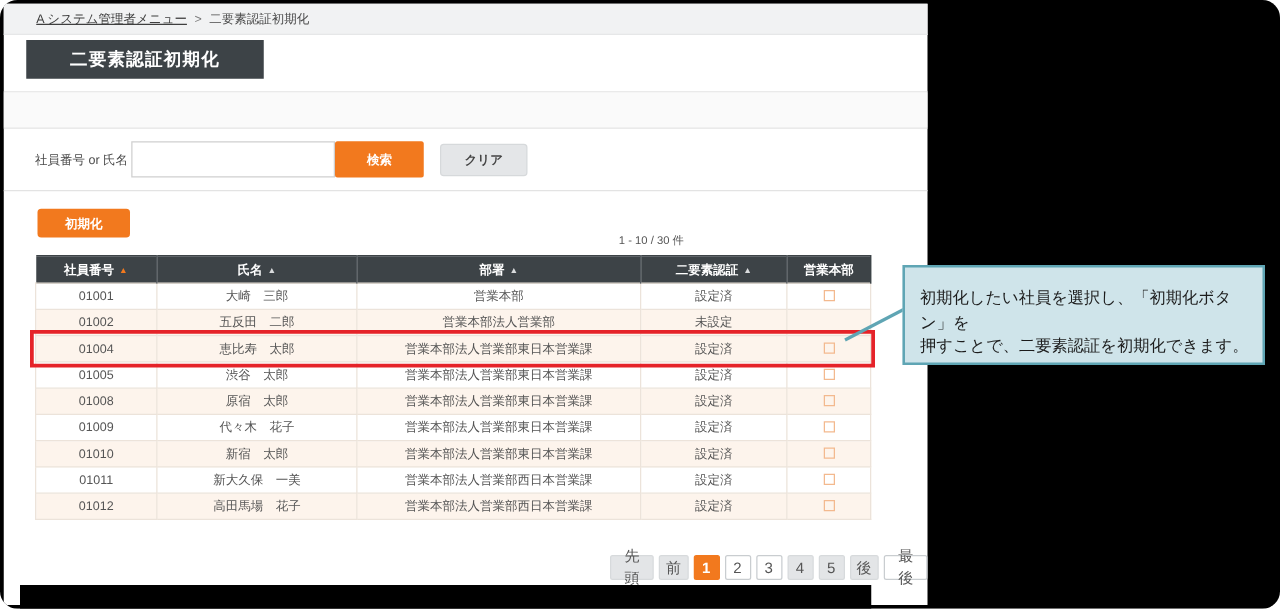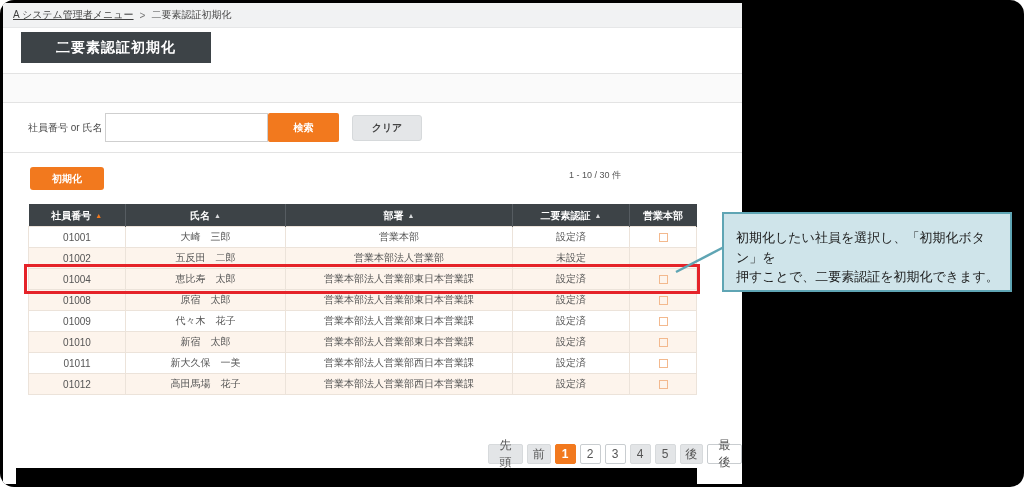--- a/index.html
+++ b/index.html
@@ -20,21 +20,21 @@
     background:#000;border-radius:14px;overflow:hidden;
   }
   .panel{
     position:absolute;left:3px;top:3px;width:739px;height:481px;
     background:#fff;overflow:visible;
   }
   
   .crumb-bar{
     position:absolute;left:0;top:0;width:100%;height:25px;
     background:#f1f2f3;border-bottom:1px solid #e6e7e8;
-    display:flex;align-items:center;padding-left:10px;
+    display:flex;align-items:center;padding-left:26px;
     font-size:10px;color:#4a4a4a;gap:6px;
   }
   .crumb-link{color:#3f3f3f;text-decoration:underline;cursor:pointer;}
   .crumb-sep{color:#777;}
   
   .title-bar{
     position:absolute;left:18px;top:29px;width:190px;height:31px;
     background:var(--dark);color:#fff;font-size:14px;font-weight:bold;
     display:flex;align-items:center;justify-content:center;letter-spacing:1px;
   }
@@ -52,21 +52,21 @@
     position:absolute;left:102px;top:110px;width:163px;height:29px;
     border:1px solid #cfcfcf;background:#fff;font-size:11px;padding:0 6px;outline:none;
   }
   .btn{border:none;cursor:pointer;font-family:inherit;display:flex;align-items:center;justify-content:center;}
   .btn-orange{background:var(--accent);color:#fff;font-weight:bold;border-radius:3px;}
   .btn-gray{background:#e4e6e8;color:#444;font-weight:bold;border-radius:3px;border:1px solid #d6d9db;}
   .search-btn{position:absolute;left:265px;top:110px;width:71px;height:29px;font-size:10px;border-radius:2px;}
   .clear-btn{position:absolute;left:349px;top:112px;width:70px;height:26px;font-size:10px;text-align:right;}
   .init-btn{position:absolute;left:27px;top:164px;width:74px;height:23px;font-size:10px;}
   .result-count{
-    position:absolute;left:492px;top:166px;width:200px;text-align:center;
+    position:absolute;left:492px;top:183px;width:200px;text-align:left;
     font-size:9px;color:#555;
   }
   
   table.emp{
     position:absolute;left:25px;top:201px;width:668px;
     border-collapse:collapse;table-layout:fixed;font-size:10px;
   }
   table.emp th{
     background:var(--dark);color:#fff;font-weight:bold;height:22px;
     border-right:1px solid #565c61;border-top:1px solid #3d4347;text-align:center;
@@ -176,20 +176,27 @@
             <td>未設定</td>
             <td></td>
           </tr>
           <tr class="alt">
             <td>01004</td>
             <td>恵比寿　太郎</td>
             <td>営業本部法人営業部東日本営業課</td>
             <td>設定済</td>
             <td><span class="checkbox"></span></td>
           </tr>
+          <tr>
+            <td>01005</td>
+            <td>渋谷　太郎</td>
+            <td>営業本部法人営業部東日本営業課</td>
+            <td>設定済</td>
+            <td><span class="checkbox"></span></td>
+          </tr>
           <tr class="alt">
             <td>01008</td>
             <td>原宿　太郎</td>
             <td>営業本部法人営業部東日本営業課</td>
             <td>設定済</td>
             <td><span class="checkbox"></span></td>
           </tr>
           <tr>
             <td>01009</td>
             <td>代々木　花子</td>

